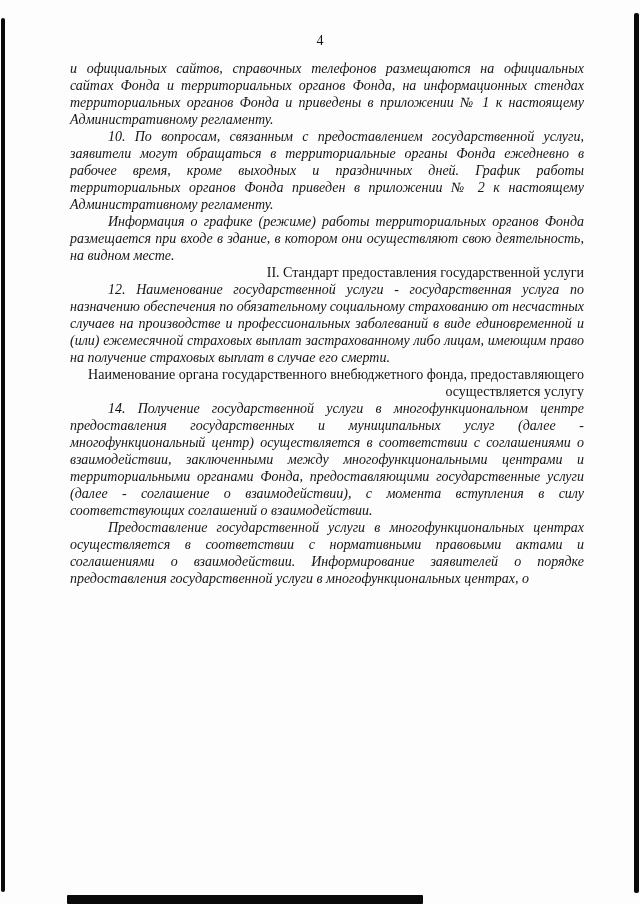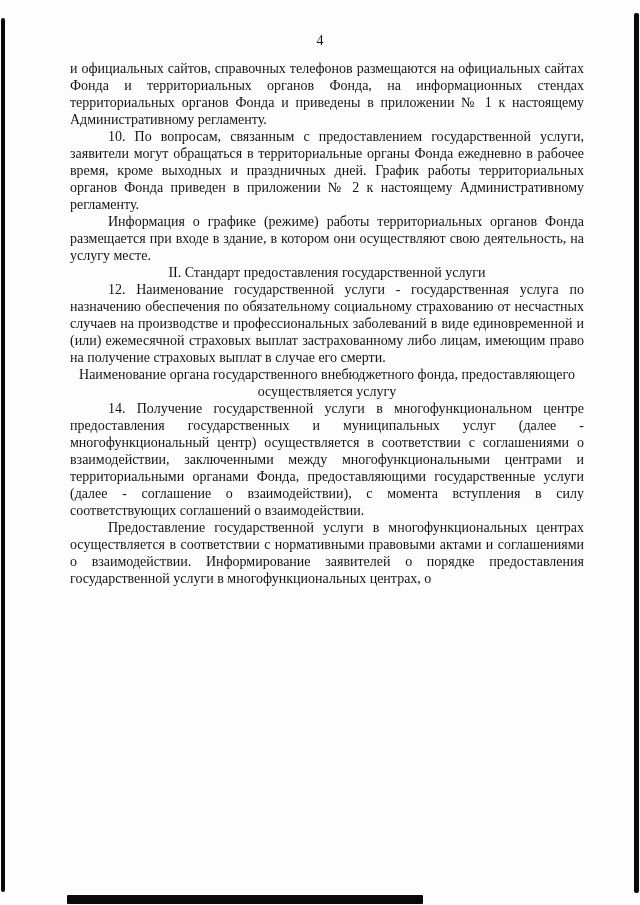--- a/index.html
+++ b/index.html
@@ -36,26 +36,27 @@
     width: 514px;
     font-size: 14px;
     line-height: 17px;
   }
   .text-body p {
     margin: 0;
   }
   .para {
     text-align: justify;
     text-indent: 38px;
+    font-style: italic;
   }
   .para.noindent {
     text-indent: 0;
   }
   .heading {
-    text-align: center;
+    text-align: right;
     margin: 17px 0;
   }
   
   .scan-edge {
     position: absolute;
     background: #0a0a0a;
   }
   .scan-edge.left {
     left: 1px;
     top: 18px;
@@ -87,21 +88,21 @@
 
   <div class="scan-edge left"></div>
   <div class="scan-edge right"></div>
   <div class="scan-bar bottom"></div>
 
   <div class="page-number">4</div>
 
   <div class="text-body">
     <p class="para noindent">и официальных сайтов, справочных телефонов размещаются на официальных сайтах Фонда и территориальных органов Фонда, на информационных стендах территориальных органов Фонда и приведены в приложении № 1 к настоящему Административному регламенту.</p>
     <p class="para">10. По вопросам, связанным с предоставлением государственной услуги, заявители могут обращаться в территориальные органы Фонда ежедневно в рабочее время, кроме выходных и праздничных дней. График работы территориальных органов Фонда приведен в приложении № 2 к настоящему Административному регламенту.</p>
-    <p class="para">Информация о графике (режиме) работы территориальных органов Фонда размещается при входе в здание, в котором они осуществляют свою деятельность, на услугу месте.</p>
+    <p class="para">Информация о графике (режиме) работы территориальных органов Фонда размещается при входе в здание, в котором они осуществляют свою деятельность, на видном месте.</p>
     <p class="heading">II. Стандарт предоставления государственной услуги</p>
     <p class="para">12. Наименование государственной услуги - государственная услуга по назначению обеспечения по обязательному социальному страхованию от несчастных случаев на производстве и профессиональных заболеваний в виде единовременной и (или) ежемесячной страховых выплат застрахованному либо лицам, имеющим право на получение страховых выплат в случае его смерти.</p>
     <p class="heading">Наименование органа государственного внебюджетного фонда, предоставляющего осуществляется услугу</p>
     <p class="para">14. Получение государственной услуги в многофункциональном центре предоставления государственных и муниципальных услуг (далее - многофункциональный центр) осуществляется в соответствии с соглашениями о взаимодействии, заключенными между многофункциональными центрами и территориальными органами Фонда, предоставляющими государственные услуги (далее - соглашение о взаимодействии), с момента вступления в силу соответствующих соглашений о взаимодействии.</p>
     <p class="para">Предоставление государственной услуги в многофункциональных центрах осуществляется в соответствии с нормативными правовыми актами и соглашениями о взаимодействии. Информирование заявителей о порядке предоставления государственной услуги в многофункциональных центрах, о</p>
   </div>
 
 </div>
 
 </body></html>

